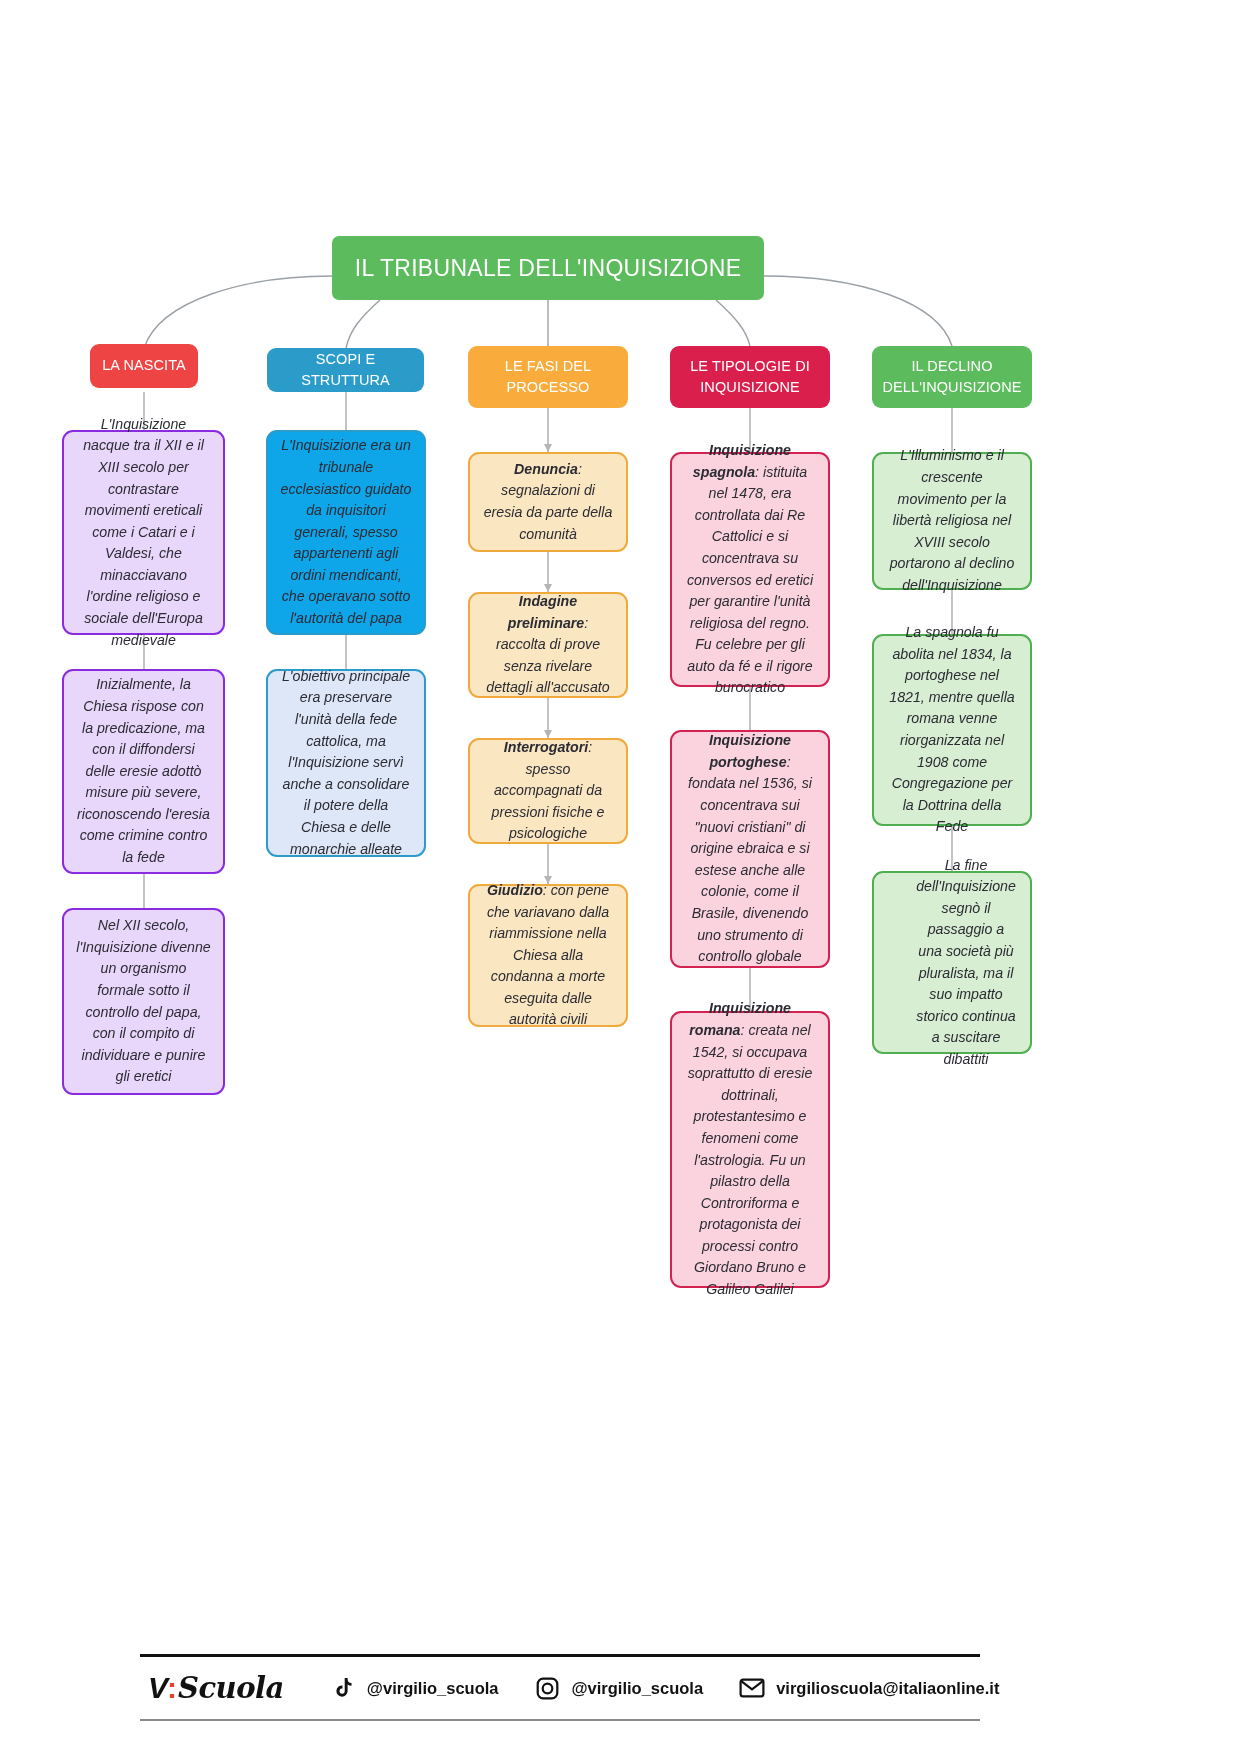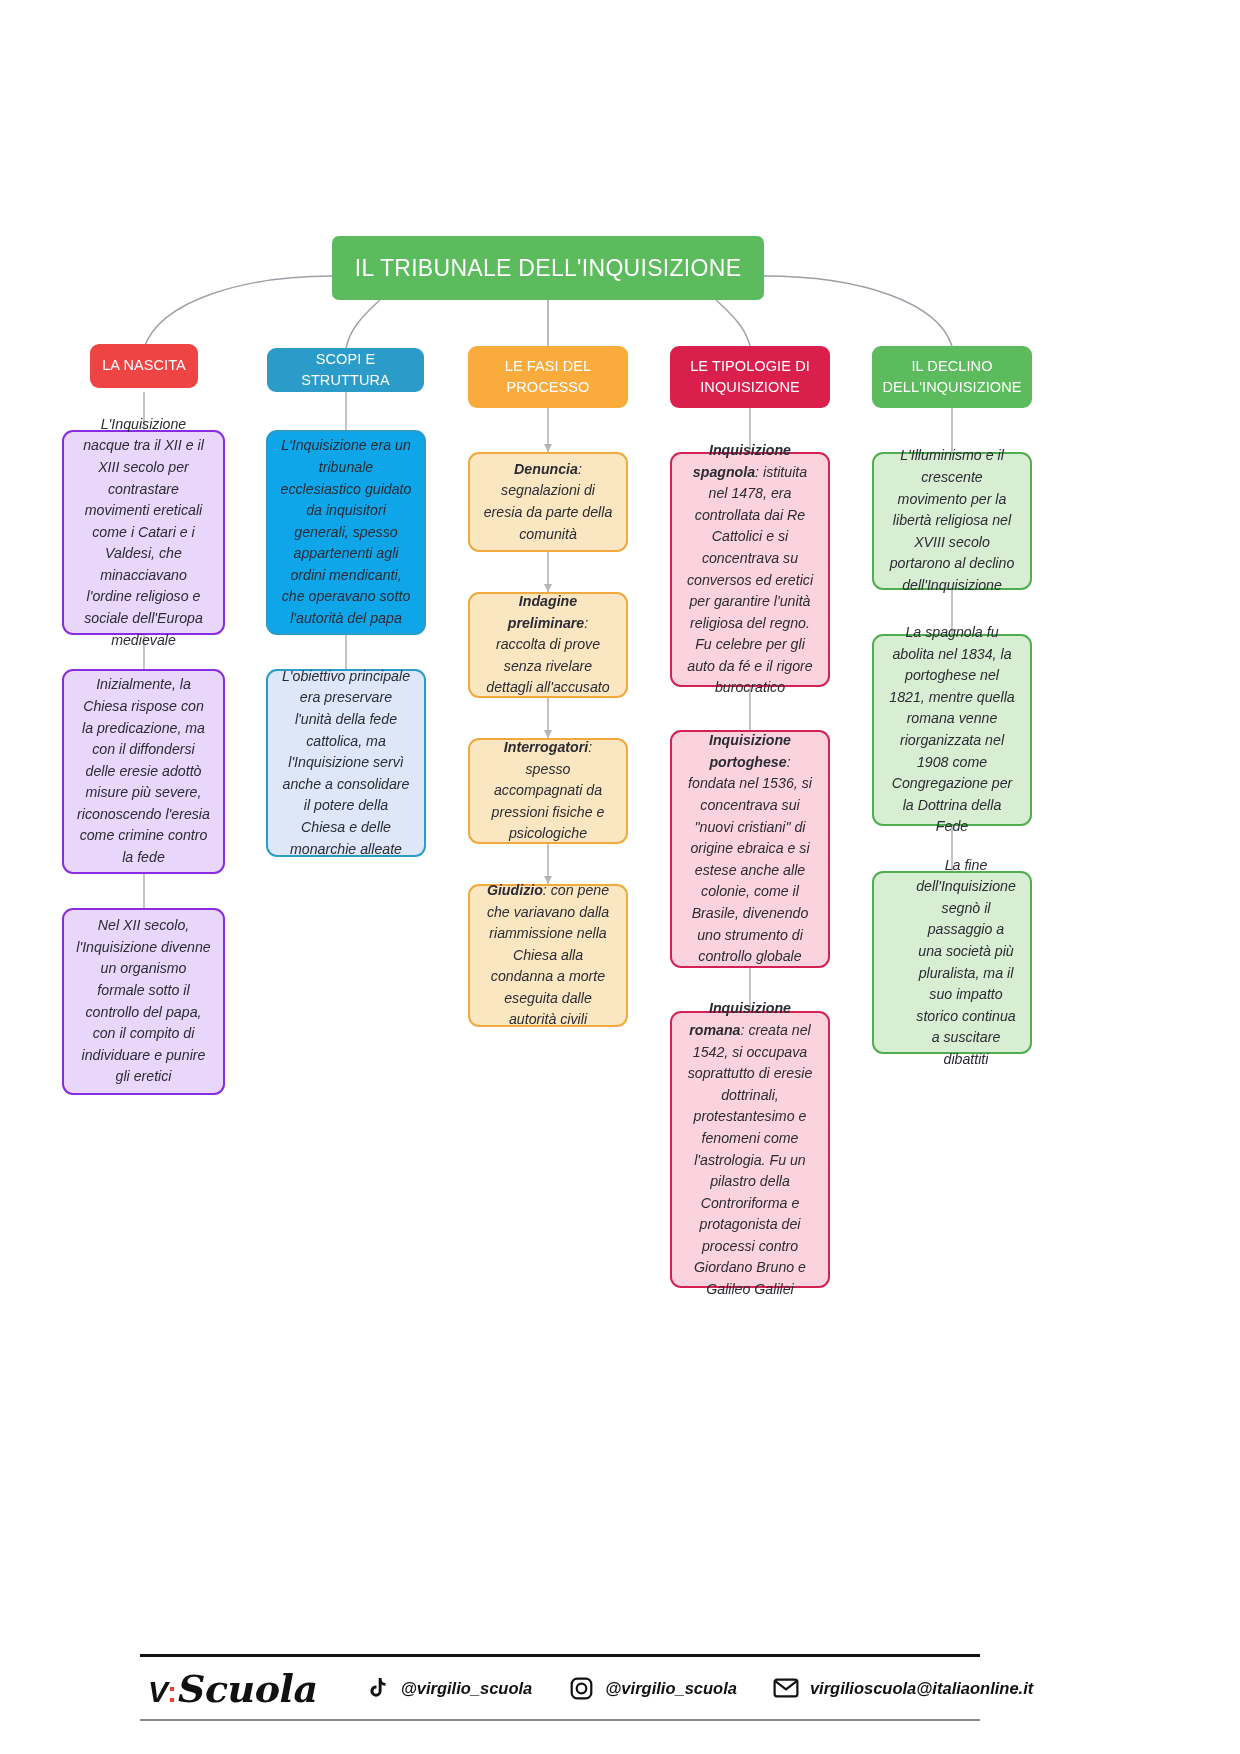--- a/index.html
+++ b/index.html
@@ -143,21 +143,21 @@
   .brand .colon {
     color: #e8422e;
     font-weight: bold;
     font-size: 30px;
     margin: 0 1px 0 0;
   }
   .brand .scuola {
     font-family: "DejaVu Serif", serif;
     font-style: italic;
     font-weight: bold;
-    font-size: 38px;
+    font-size: 29px;
     color: #111111;
     letter-spacing: -0.5px;
   }
   .social {
     display: flex;
     align-items: center;
     margin-right: 36px;
   }
   .social .ico {
     width: 26px;
@@ -167,21 +167,20 @@
     justify-content: center;
     margin-right: 11px;
     flex: 0 0 auto;
   }
   .social .handle {
     font-size: 16.5px;
     font-weight: bold;
     color: #111111;
     font-family: "Liberation Sans", sans-serif;
     white-space: nowrap;
-    font-style: italic;
   }
 </style>
 </head>
 <body>
 
 <div id="canvas">
 
   <svg id="connectors" viewBox="0 0 1240 1754">
     <g fill="none" stroke="#9aa0a6" stroke-width="1.4">
 

